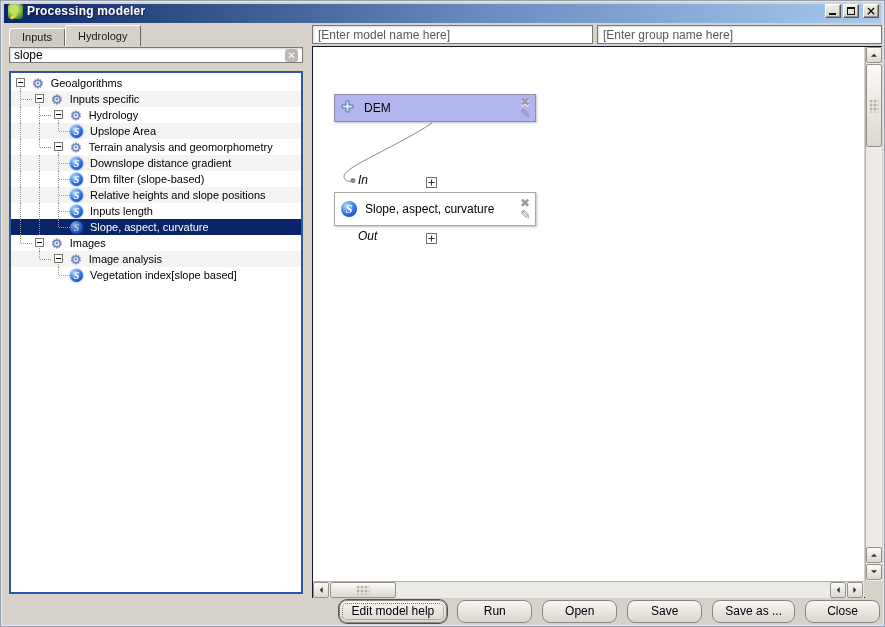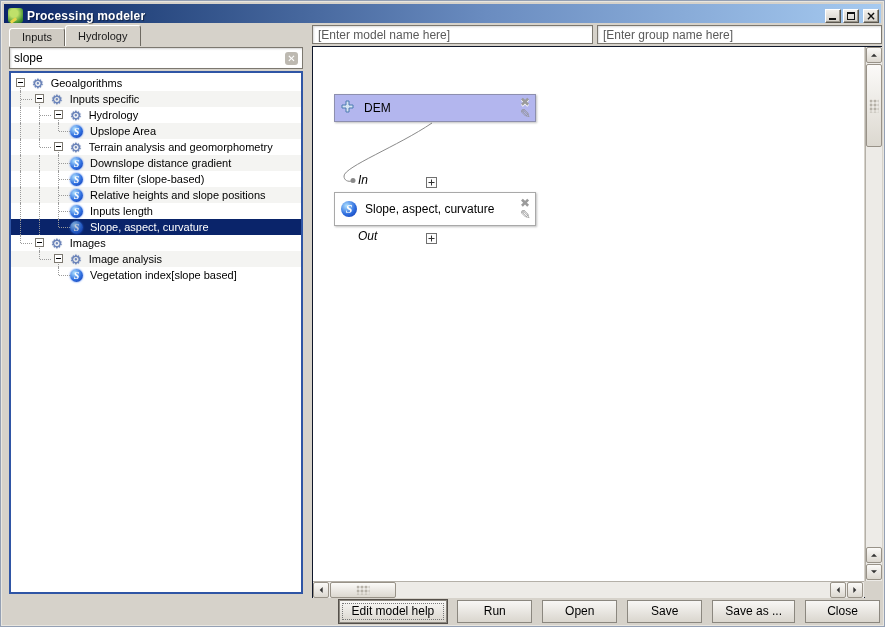--- a/index.html
+++ b/index.html
@@ -3,21 +3,21 @@
 <meta charset="utf-8">
 <style>
   html,body{margin:0;padding:0;background:#9aa4b0;font-family:"Liberation Sans",sans-serif;}
   *{box-sizing:border-box;}
   .window{position:relative;width:885px;height:627px;background:#d6d2ca;
     border:1px solid #94a0b4;box-shadow:inset 0 0 0 1px #e8e6e0, inset 0 0 0 3px #d6d2ca;overflow:hidden;}
 
   
   .titlebar{position:absolute;left:3px;top:3px;right:3px;height:19px;
     background:linear-gradient(90deg,#0a246a 0%,#26467e 15%,#6a8cc0 55%,#a6caf0 100%);
-    display:flex;align-items:flex-end;padding:0 2px;}
+    display:flex;align-items:flex-start;padding:0 2px;}
   .appicon{width:15px;height:15px;margin:0 4px 0 2px;border-radius:3px;position:relative;
     background:radial-gradient(circle at 40% 35%,#bfe06a 0 30%,#3f8f2f 75%,#2a6b22);}
   .appicon::after{content:"";position:absolute;left:2px;bottom:1px;width:7px;height:3px;
     background:#e8d44a;transform:rotate(-35deg);border-radius:1px;}
   .title-text{color:#fff;font-weight:bold;font-size:12px;letter-spacing:.2px;flex:1;
     text-shadow:1px 1px 1px rgba(0,0,0,.45);white-space:nowrap;}
   .winbtns{display:flex;gap:2px;align-items:center;}
   .winbtn{width:16px;height:14px;background:linear-gradient(#f2f0ec,#d6d2ca);
     border:1px solid;border-color:#fff #5a564e #5a564e #fff;box-shadow:inset -1px -1px 0 #9a968c;
     position:relative;padding:0;cursor:default;}
@@ -29,21 +29,21 @@
 
   
   .tabs{position:absolute;left:8px;top:24px;height:21px;display:flex;align-items:flex-end;z-index:3;}
   .tab{height:18px;padding:2px 12px 2px;font-size:11px;background:#cfcbc3;
     border:1px solid;border-color:#fff #6e6a62 #b5b1a9 #fff;border-bottom:none;
     border-radius:3px 3px 0 0;color:#1a1a1a;}
   .tab.active{height:21px;background:#d6d2ca;border-color:#fff #6e6a62 transparent #fff;
     padding-top:4px;z-index:4;}
 
   
-  .searchbox{position:absolute;left:8px;top:46px;width:294px;height:22px;background:#fff;
+  .searchbox{position:absolute;left:8px;top:46px;width:294px;height:16px;background:#fff;
     border:1px solid #7c7870;box-shadow:inset 1px 1px 2px rgba(0,0,0,.18);
     display:flex;align-items:center;padding:0 4px;}
   .searchbox .val{flex:1;font-size:12px;color:#000;}
   .clear-btn{width:13px;height:13px;border-radius:3px;background:#bdb9b1;color:#fff;
     font-size:10px;line-height:13px;text-align:center;font-weight:bold;font-family:"DejaVu Sans",sans-serif;}
 
   .tree{position:absolute;left:8px;top:70px;width:294px;height:523px;background:#fff;
     border:2px solid #2f55a5;overflow:hidden;padding-top:2px;}
   .trow{height:16px;display:flex;align-items:center;white-space:nowrap;position:relative;}
   .trow.alt{background:#f4f4f2;}
@@ -107,21 +107,21 @@
   .hsb{position:absolute;left:0;top:534px;width:551px;height:17px;background:#edebe7;border-top:1px solid #b4b0a8;}
   .grip{position:absolute;left:50%;top:50%;transform:translate(-50%,-50%);width:9px;height:13px;
     background-image:radial-gradient(circle at 1.5px 1.5px,#a39e93 35%,transparent 40%);background-size:4px 4px;}
   .grip.h{width:13px;height:9px;}
   .corner-fill{position:absolute;left:552px;top:534px;width:17px;height:17px;background:#d6d2ca;}
 
   
   .footer{position:absolute;left:3px;right:3px;bottom:3px;top:598px;background:#d6d2ca;
     display:flex;align-items:center;justify-content:flex-end;gap:10px;padding-right:1px;}
   .btn{height:23px;min-width:75px;padding:0 12px;font-size:12px;color:#000;
-    background:linear-gradient(#f8f7f5,#dad6ce);border:1px solid #8b877f;border-radius:0;}
+    background:linear-gradient(#f8f7f5,#dad6ce);border:1px solid #8b877f;border-radius:8px;}
   .btn.default{box-shadow:0 0 0 1px #55504a;outline:1px dotted #777;outline-offset:-4px;}
 </style>
 </head>
 <body>
 
 <div class="window">
 
   <div class="titlebar">
     <span class="appicon"></span>
     <span class="title-text">Processing modeler</span>

